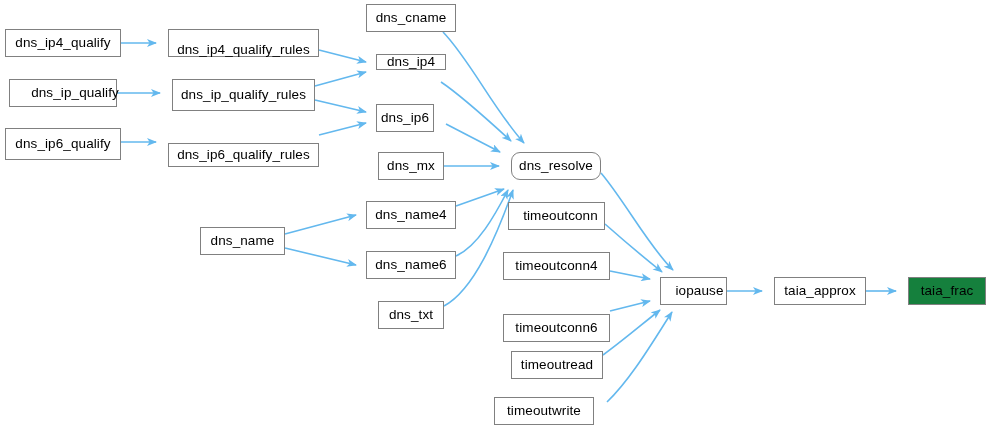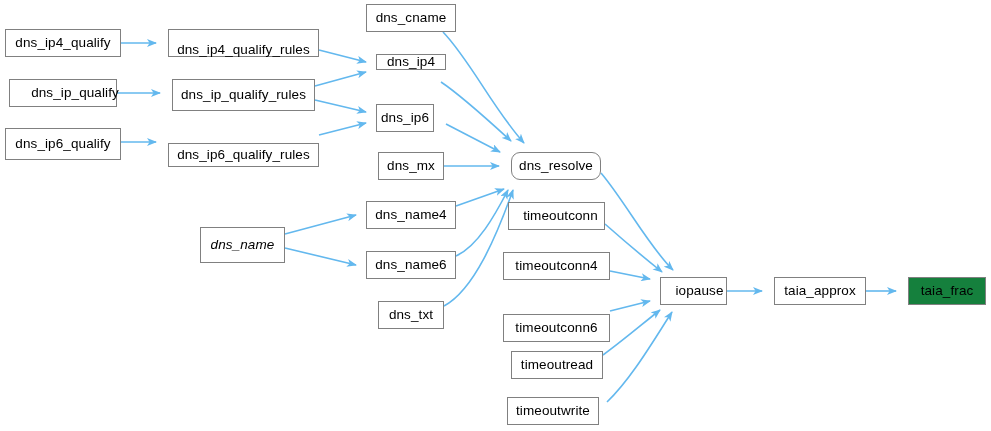--- a/index.html
+++ b/index.html
@@ -107,21 +107,21 @@
       </div>
       <div class="node" style="left: 376px; top: 54px; width: 70px; height: 16px;">
         <span class="node-label">dns_ip4</span>
       </div>
       <div class="node" style="left: 376px; top: 104px; width: 58px; height: 28px;">
         <span class="node-label">dns_ip6</span>
       </div>
       <div class="node" style="left: 378px; top: 152px; width: 66px; height: 28px; justify-content: center;">
         <span class="node-label">dns_mx</span>
       </div>
-      <div class="node" style="left: 200px; top: 227px; width: 85px; height: 36px; font-style: italic;">
+      <div class="node" style="left: 200px; top: 227px; width: 85px; height: 28px;">
         <span class="node-label">dns_name</span>
       </div>
       <div class="node" style="left: 366px; top: 201px; width: 90px; height: 28px;">
         <span class="node-label">dns_name4</span>
       </div>
       <div class="node" style="left: 366px; top: 251px; width: 90px; height: 28px;">
         <span class="node-label">dns_name6</span>
       </div>
       <div class="node" style="left: 378px; top: 301px; width: 66px; height: 28px;">
         <span class="node-label">dns_txt</span>
@@ -134,21 +134,21 @@
       </div>
       <div class="node" style="left: 503px; top: 252px; width: 107px; height: 28px;">
         <span class="node-label">timeoutconn4</span>
       </div>
       <div class="node" style="left: 503px; top: 302px; width: 107px; height: 28px; margin-top: 12px;">
         <span class="node-label">timeoutconn6</span>
       </div>
       <div class="node" style="left: 511px; top: 351px; width: 92px; height: 28px;">
         <span class="node-label">timeoutread</span>
       </div>
-      <div class="node" style="left: 507px; top: 397px; width: 92px; height: 28px;">
+      <div class="node" style="left: 494px; top: 397px; width: 100px; height: 28px;">
         <span class="node-label">timeoutwrite</span>
       </div>
       <div class="node" style="left: 660px; top: 277px; width: 67px; height: 28px; padding-left: 12px;">
         <span class="node-label">iopause</span>
       </div>
       <div class="node" style="left: 774px; top: 277px; width: 92px; height: 28px;">
         <span class="node-label">taia_approx</span>
       </div>
       <div class="node highlight" style="left: 908px; top: 277px; width: 78px; height: 28px;">
         <span class="node-label">taia_frac</span>

